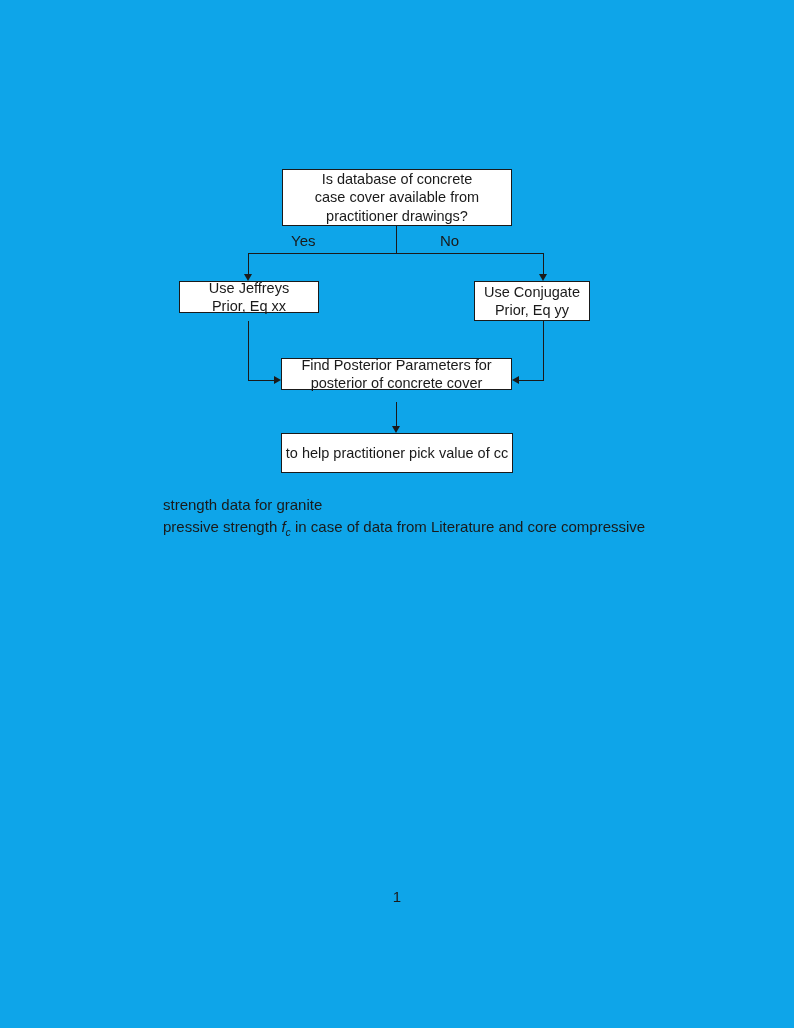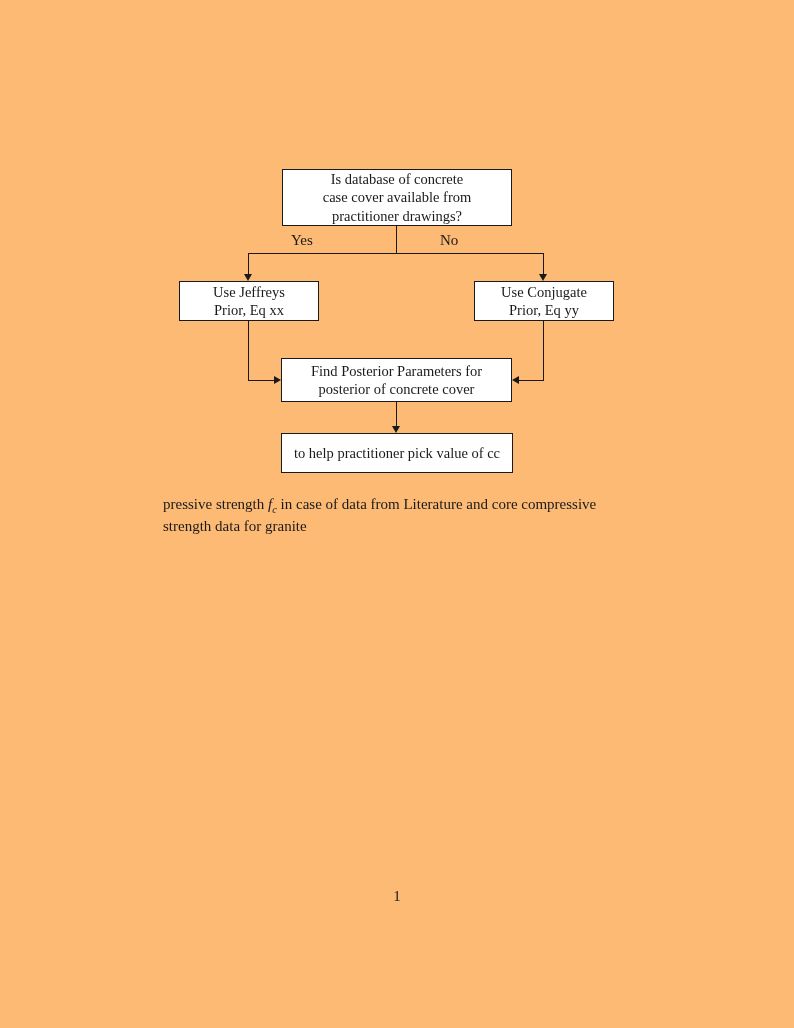--- a/index.html
+++ b/index.html
@@ -1,43 +1,43 @@
 <!DOCTYPE html>
 <html><head>
 <meta charset="utf-8">
 <style>
   * { margin: 0; padding: 0; box-sizing: border-box; }
   html, body { background: #ffffff; }
   .page {
     position: relative;
     width: 794px;
     height: 1028px;
-    background: #fdba74;
-    font-family: Liberation Serif, serif;
+    background: #0ea5e9;
+    font-family: Liberation Sans, sans-serif;
     color: #1a1a1a;
     overflow: hidden;
   }
 
   
   .node {
     position: absolute;
     border: 1px solid #1a1a1a;
     background: #ffffff;
     display: flex;
     flex-direction: column;
     justify-content: center;
     align-items: center;
     text-align: center;
     font-size: 14.5px;
     line-height: 18.5px;
   }
   .node-decision  { left: 282px; top: 169px; width: 230px; height: 57px; }
-  .node-jeffreys  { left: 179px; top: 281px; width: 140px; height: 40px; }
-  .node-conjugate { left: 474px; top: 281px; width: 140px; height: 40px; }
-  .node-posterior { left: 281px; top: 358px; width: 231px; height: 44px; }
+  .node-jeffreys  { left: 179px; top: 281px; width: 140px; height: 32px; }
+  .node-conjugate { left: 474px; top: 281px; width: 116px; height: 40px; }
+  .node-posterior { left: 281px; top: 358px; width: 231px; height: 32px; }
   .node-plot      { left: 281px; top: 433px; width: 232px; height: 40px; }
 
   
   .line { position: absolute; background: #1a1a1a; }
   .l-top-v     { left: 396px; top: 226px; width: 1px;   height: 27px; }
   .l-split-h   { left: 248px; top: 253px; width: 296px; height: 1px;  }
   .l-yes-v     { left: 248px; top: 254px; width: 1px;   height: 20px; }
   .l-no-v      { left: 543px; top: 254px; width: 1px;   height: 20px; }
   .l-left-v    { left: 248px; top: 321px; width: 1px;   height: 60px; }
   .l-left-h    { left: 248px; top: 380px; width: 26px;  height: 1px;  }
@@ -148,19 +148,19 @@
     <div class="line l-mid-v"></div>
     <div class="arr arr-down a-mid"></div>
 
     <div class="node node-plot">
       <div>to help practitioner pick value of cc</div>
     </div>
 
   </div>
 
   <div class="caption">
+    <div>strength data for granite</div>
     <div><span>pressive strength </span><span class="math-var">f</span><sub>c</sub><span> in case of data from Literature and core compressive</span></div>
-    <div>strength data for granite</div>
   </div>
 
   <div class="pageno">1</div>
 
 </div>
 
 </body></html>

